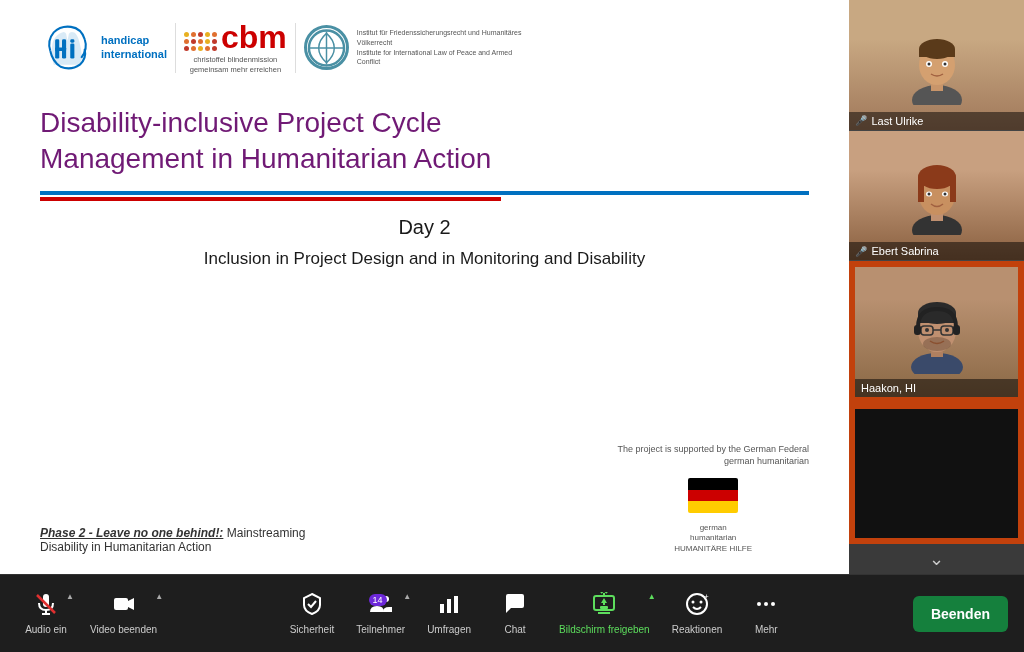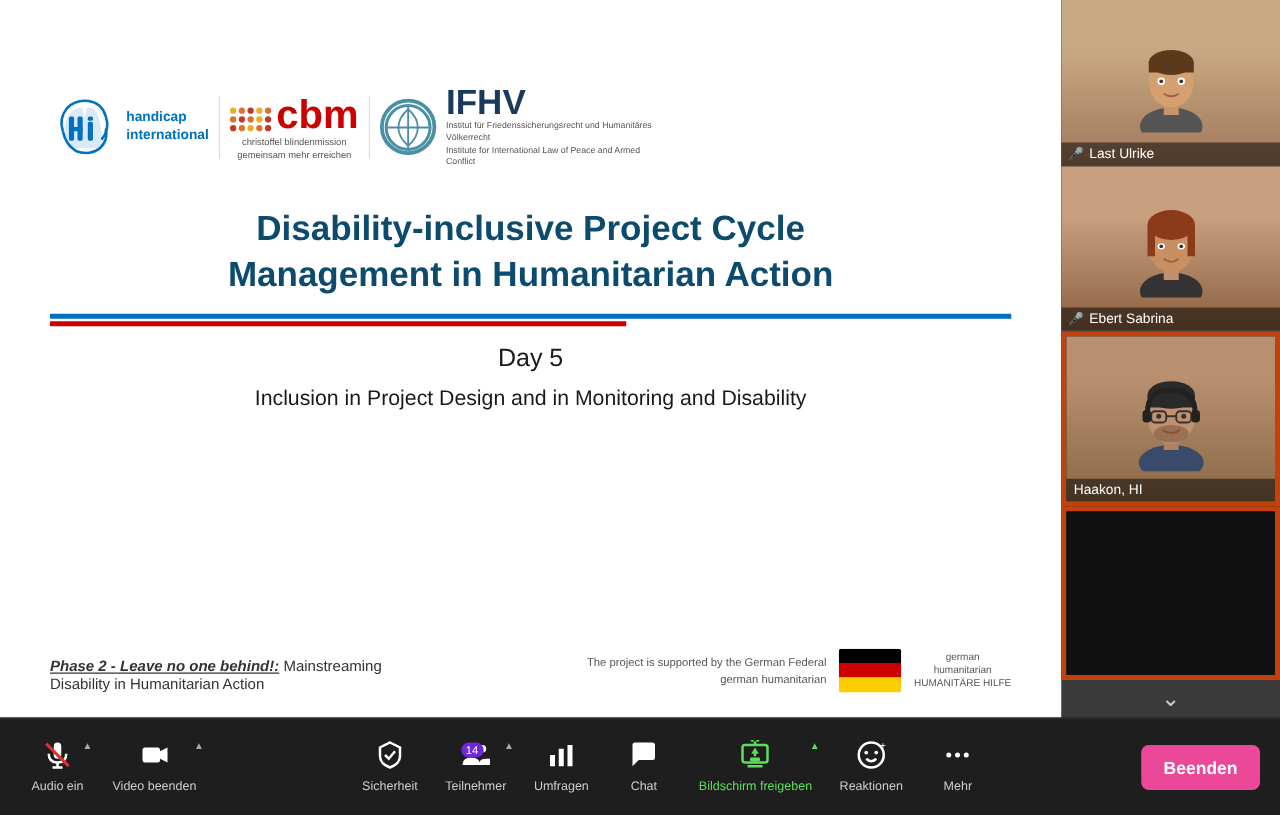--- a/index.html
+++ b/index.html
@@ -36,21 +36,20 @@
       display: flex;
       flex-direction: column;
       position: relative;
     }
 
     .slide-logos {
       display: flex;
       align-items: center;
       margin-bottom: 10px;
       padding-bottom: 10px;
-      margin-top: 48px;
     }
 
     
     .logo-hi {
       display: flex;
       align-items: center;
       gap: 6px;
     }
     .logo-hi-text {
       font-size: 11px;
@@ -78,23 +77,22 @@
     }
     .logo-ifhv-sub {
       font-size: 7px;
       color: #555;
       line-height: 1.4;
       max-width: 180px;
     }
 
     .slide-title {
       font-size: 28px;
-      font-weight: bold;
-      text-align: center;
-      color: #0c4a6e;
+      font-weight: normal;
+      color: #701a75;
       margin: 10px 0 8px;
       line-height: 1.3;
     }
 
     .slide-divider-blue {
       height: 4px;
       background: #0070c0;
       margin: 5px 0 2px;
     }
     .slide-divider-red {
@@ -139,20 +137,21 @@
       font-weight: bold;
     }
 
     .slide-sponsor {
       display: flex;
       align-items: center;
       gap: 10px;
       font-size: 9px;
       color: #555;
       text-align: center;
+      flex-direction: column;
     }
 
     .german-flag {
       width: 50px;
       height: 35px;
       display: flex;
       flex-direction: column;
       border-radius: 2px;
       overflow: hidden;
     }
@@ -187,21 +186,21 @@
 
     .participant-video {
       flex: 1;
       position: relative;
       border-bottom: 1px solid #444;
       overflow: hidden;
       background: #3a3a3a;
     }
 
     .participant-video.highlighted {
-      border: 4px solid #c2410c;
+      border: 6px solid #c2410c;
     }
 
     .participant-name-bar {
       position: absolute;
       bottom: 0;
       left: 0;
       right: 0;
       background: rgba(0,0,0,0.5);
       color: #fff;
       font-size: 11px;
@@ -335,21 +334,21 @@
 
     .toolbar-btn .caret {
       position: absolute;
       top: 4px;
       right: 2px;
       font-size: 8px;
       color: #aaa;
     }
 
     .end-btn {
-      background: #ec4899;
+      background: #15803d;
       color: #fff;
       border: none;
       border-radius: 6px;
       padding: 10px 18px;
       font-size: 14px;
       font-weight: bold;
       cursor: pointer;
       white-space: nowrap;
     }
 
@@ -448,35 +447,34 @@
         <div class="logo-ifhv">
           <div class="logo-ifhv-circle">
             <svg width="40" height="40" viewBox="0 0 40 40">
               <circle cx="20" cy="20" r="18" fill="none" stroke="#4a90a4" stroke-width="2.5"></circle>
               <path d="M20 5 Q28 12 28 20 Q28 28 20 35 Q12 28 12 20 Q12 12 20 5Z" fill="none" stroke="#4a90a4" stroke-width="1.5"></path>
               <line x1="3" y1="20" x2="37" y2="20" stroke="#4a90a4" stroke-width="1.5"></line>
               <line x1="20" y1="3" x2="20" y2="37" stroke="#4a90a4" stroke-width="1.5"></line>
             </svg>
           </div>
           <div>
-            <div style="font-size:28px;font-weight:bold;color:#1a3a5c;line-height:1;">IFHV</div>
             <div class="logo-ifhv-sub">Institut für Friedenssicherungsrecht und Humanitäres Völkerrecht<br>Institute for International Law of Peace and Armed Conflict</div>
           </div>
         </div>
       </div>
 
       <div class="slide-title">
         <span>Disability-inclusive Project Cycle</span><br>
         <span>Management in Humanitarian Action</span>
       </div>
 
       <div class="slide-divider-blue"></div>
       <div class="slide-divider-red"></div>
 
-      <div class="slide-day">Day 5</div>
+      <div class="slide-day">Day 2</div>
 
       <div class="slide-subtitle">Inclusion in Project Design and in Monitoring and Disability</div>
 
       <div class="slide-bottom">
         <div class="slide-phase">
           <em><strong>Phase 2 - Leave no one behind!:</strong></em><span> Mainstreaming Disability in Humanitarian Action</span>
         </div>
         <div class="slide-sponsor">
           <div style="font-size:9px;color:#555;text-align:right;line-height:1.4;">
             <span>The project is supported by the German Federal</span><br>

